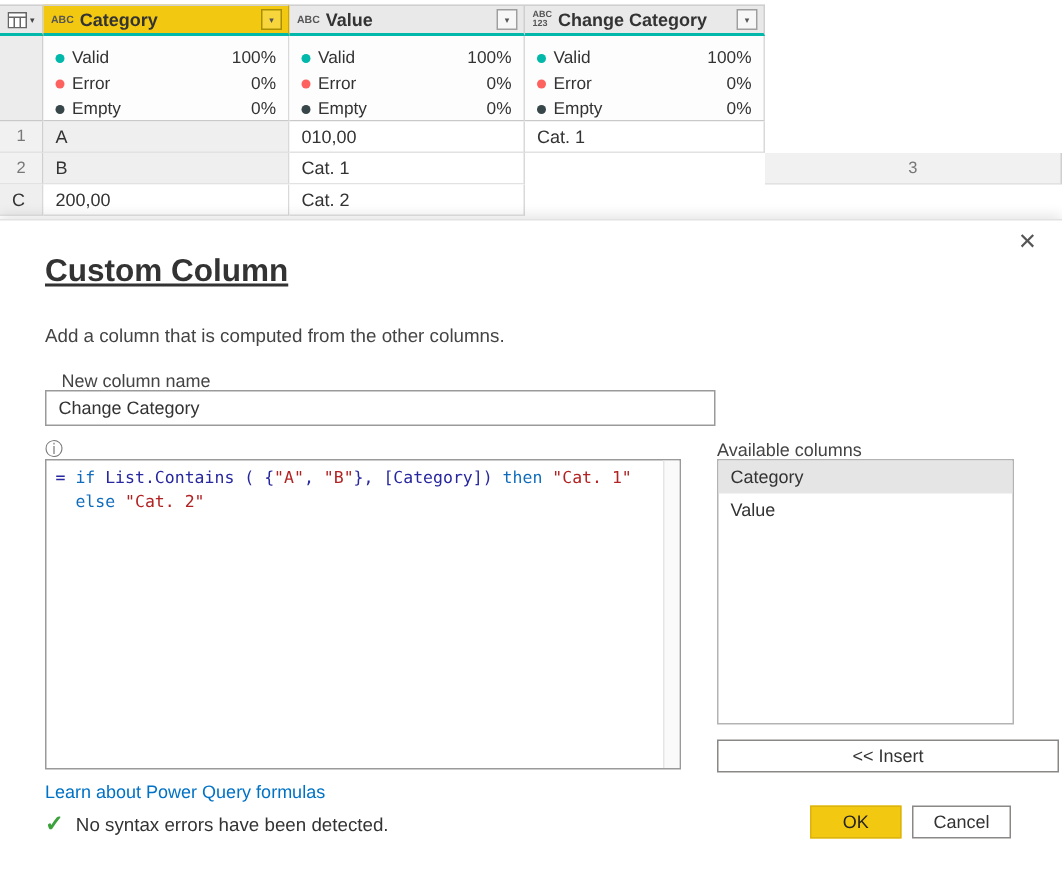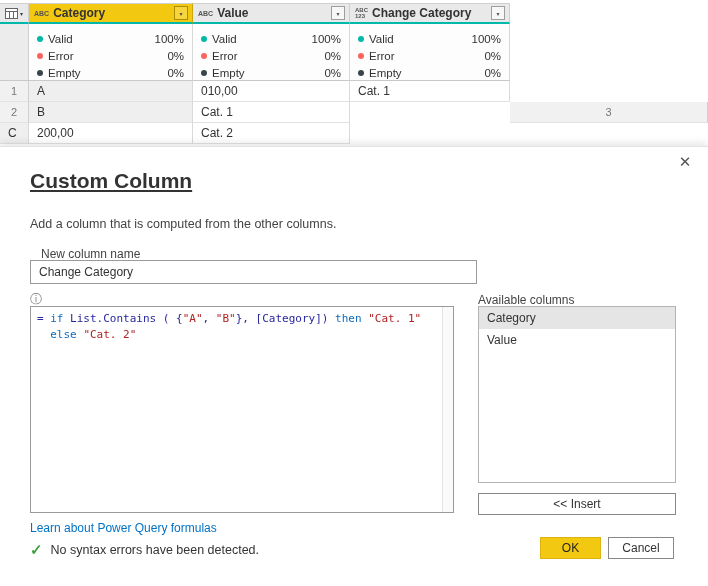--- a/index.html
+++ b/index.html
@@ -148,21 +148,21 @@
   .listbox {
     position: absolute; left: 478px; top: 159px; width: 198px; height: 177px;
     border: 1px solid #b3b3b3; background: #fff; overflow: hidden;
   }
   .list-item {
     height: 22px; line-height: 22px; padding-left: 8px;
     font-size: 12px; color: #333; cursor: pointer; white-space: nowrap;
   }
   .list-item.selected { background: #e5e5e5; }
   .insert-btn {
-    position: absolute; left: 478px; top: 346px; width: 198px; height: 22px;
+    position: absolute; left: 478px; top: 346px; width: 228px; height: 22px;
     border: 1px solid #8a8886; background: #fff;
     font-size: 12px; color: #333; text-align: center; line-height: 20px;
     cursor: pointer;
   }
   .learn-link {
     position: absolute; left: 30px; top: 374px;
     font-size: 12px; color: #0072C6; cursor: pointer; text-decoration: none;
   }
   .status-row {
     position: absolute; left: 30px; top: 392px; height: 21px;

